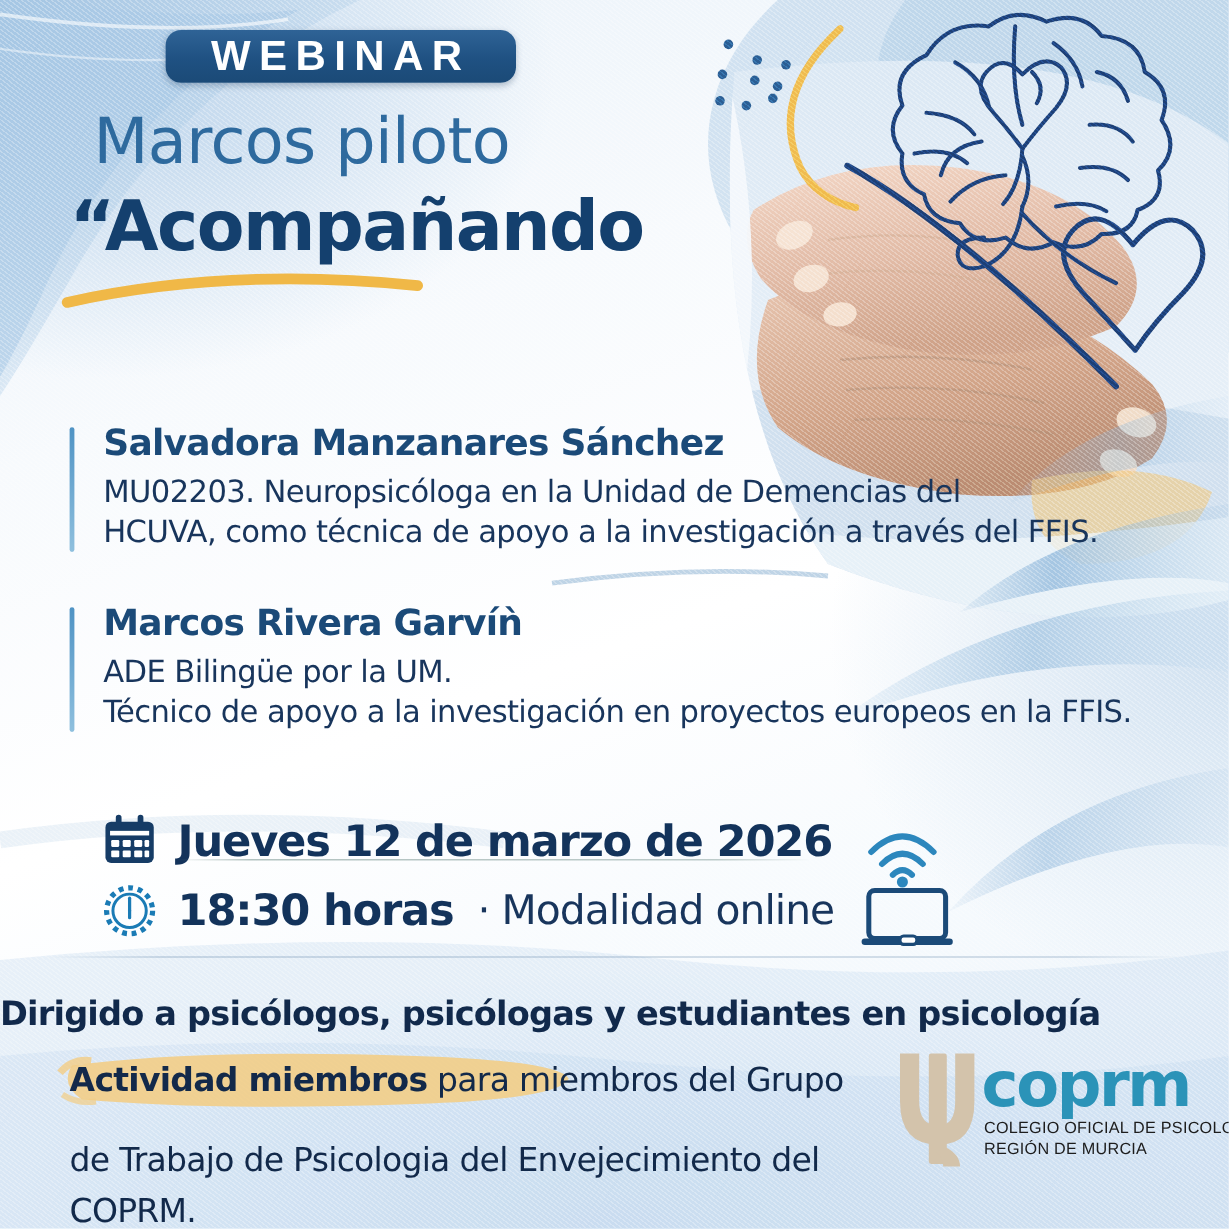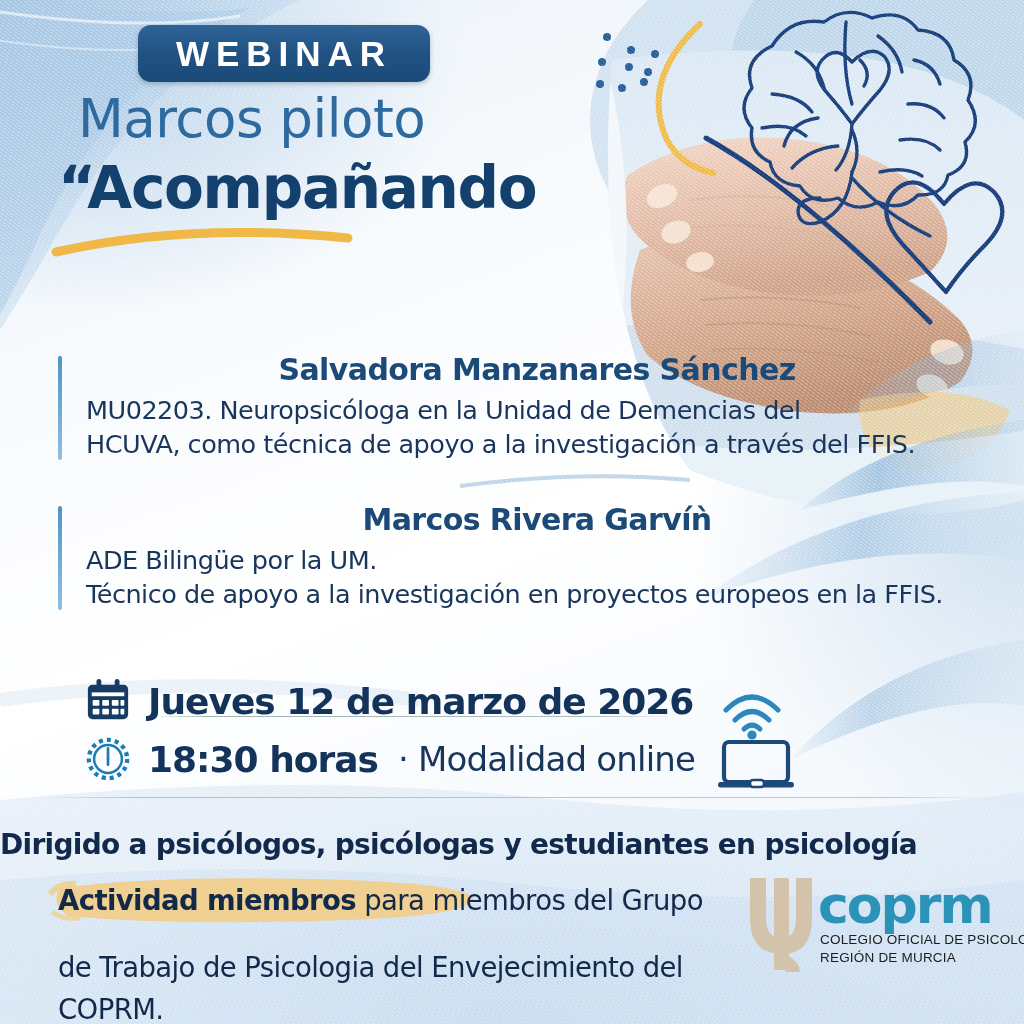--- a/index.html
+++ b/index.html
@@ -21,21 +21,21 @@
     position:absolute;inset:0;pointer-events:none;opacity:.5;
     background-image:
       repeating-linear-gradient(37deg, rgba(255,255,255,.55) 0 1px, rgba(0,0,0,0) 1px 3px),
       repeating-linear-gradient(113deg, rgba(140,165,190,.07) 0 1px, rgba(0,0,0,0) 1px 4px);
     mix-blend-mode:overlay;
   }
   .svg-layer{position:absolute;inset:0;width:1024px;height:1024px;pointer-events:none;}
 
   
   #webinar-badge{
-    position:absolute;left:138px;top:25px;width:292px;height:57px;
+    position:absolute;left:138px;top:25px;width:292px;height:44px;
     background:linear-gradient(180deg,#2f6396 0%,#1f5182 55%,#1b4a77 100%);
     border-radius:13px;
     display:flex;align-items:center;justify-content:center;
     box-shadow:0 2px 5px rgba(20,50,85,.28);
   }
   #webinar-badge span{
     color:#fff;font-weight:bold;font-size:35px;letter-spacing:7px;
     font-family:"Liberation Sans",sans-serif;
   }
   #title-pre{
@@ -52,21 +52,21 @@
 
   
   #speakers{position:absolute;left:58px;top:352px;width:930px;}
   .speaker{position:relative;padding-left:28px;margin-bottom:33px;}
   .speaker .bar{
     position:absolute;left:0;top:4px;width:4px;height:calc(100% - 6px);
     background:linear-gradient(180deg,#4f93c4,#8fc0de);border-radius:2px;
   }
   .sp-name{
     font-family:"DejaVu Sans",sans-serif;font-weight:bold;
-    font-size:30px;color:#1b4a78;letter-spacing:-.6px;margin-bottom:6px;text-align:center;
+    font-size:30px;color:#1b4a78;letter-spacing:-.6px;margin-bottom:6px;
   }
   .sp-line{
     font-family:"DejaVu Sans",sans-serif;
     font-size:25.5px;color:#18355c;line-height:1.35;letter-spacing:-.5px;
   }
 
   
   #datetime{position:absolute;left:82px;top:672px;width:740px;}
   .dt-row{display:flex;align-items:center;height:58px;}
   .dt-ico{width:52px;height:52px;flex:none;margin-right:14px;

